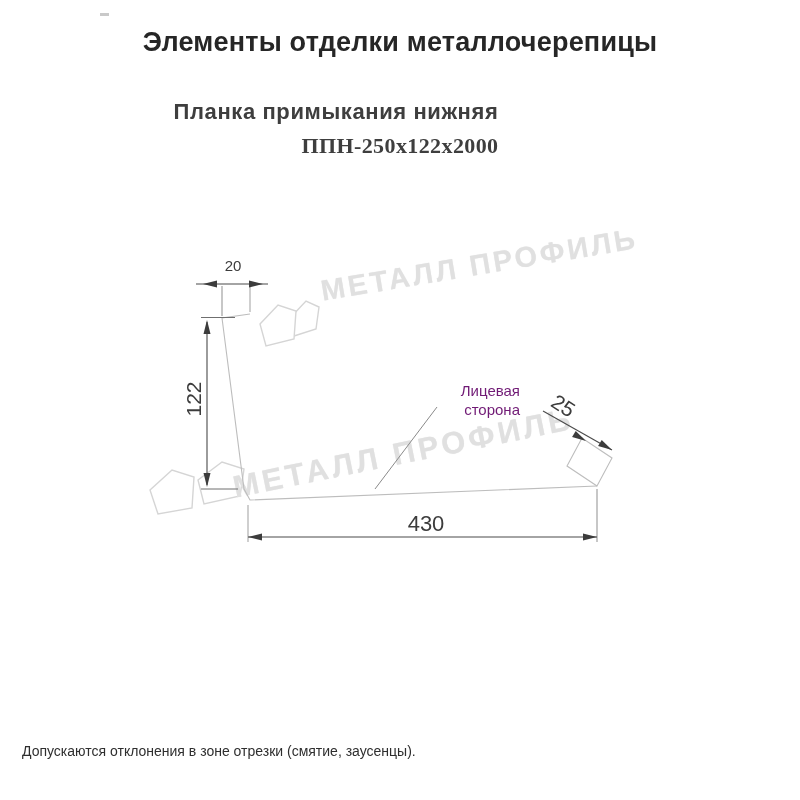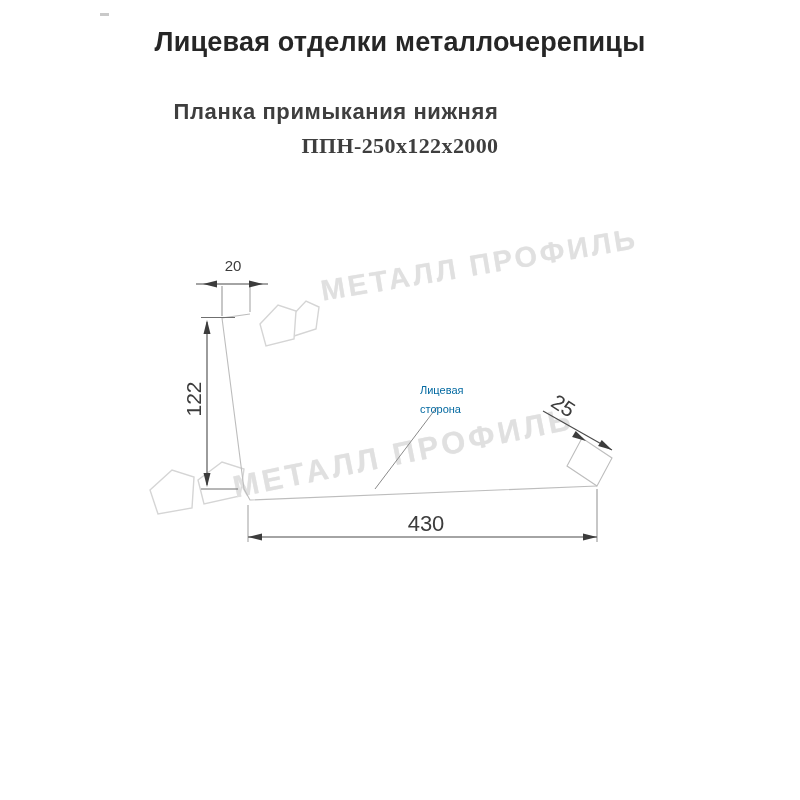--- a/index.html
+++ b/index.html
@@ -82,38 +82,38 @@
     font-size: 21px;
     transform: rotate(-90deg); transform-origin: center center;
   }
   .dim-250 { left: 394px; top: 511px; width: 64px; font-size: 22px; }
   .dim-25  {
     left: 543px; top: 394px; width: 40px; font-size: 21px;
     transform: rotate(33deg); transform-origin: center center;
   }
   .face-side-label {
     left: 420px; top: 381px; width: 100px;
-    font-size: 11px; line-height: 19px;
-    color: #0369a1; text-align: left;
+    font-size: 15px; line-height: 19px;
+    color: #701a75; text-align: right;
     z-index: 3;
   }
 
   .footer-notes {
     left: 22px; top: 739px; width: 700px;
     font-size: 14px; line-height: 24px;
     color: #2e2e2e;
     z-index: 4;
   }
 </style>
 </head>
 <body>
 
 <div class="abs scan-artifact"></div>
 
-<div class="abs page-title">Лицевая отделки металлочерепицы</div>
+<div class="abs page-title">Элементы отделки металлочерепицы</div>
 <div class="abs product-subtitle">Планка примыкания нижняя</div>
 <div class="abs product-model">ППН-250х122х2000</div>
 
 <svg class="abs wm-logo wm-logo-1" width="66" height="60" viewBox="0 0 66 60">
   <path d="M34,22 L50,5 L63,11 L60,33 L38,40 Z" fill="#ffffff" stroke="#d5d5d5" stroke-width="1.4"></path>
   <path d="M4,28 L22,9 L40,15 L38,43 L10,50 Z" fill="#ffffff" stroke="#d5d5d5" stroke-width="1.4"></path>
 </svg>
 <div class="abs wm-text wm-text-1">МЕТАЛЛ ПРОФИЛЬ</div>
 
 <svg class="abs wm-logo wm-logo-2" width="102" height="58" viewBox="0 0 102 58">
@@ -166,13 +166,14 @@
 <div class="abs dim-label dim-122">122</div>
 <div class="abs dim-label dim-250">430</div>
 <div class="abs dim-label dim-25">25</div>
 
 <div class="abs face-side-label">
   <div>Лицевая</div>
   <div>сторона</div>
 </div>
 
 <div class="abs footer-notes">
+  <div>Допускаются отклонения в зоне отрезки (смятие, заусенцы).</div>
 </div>
 
 </body></html>

